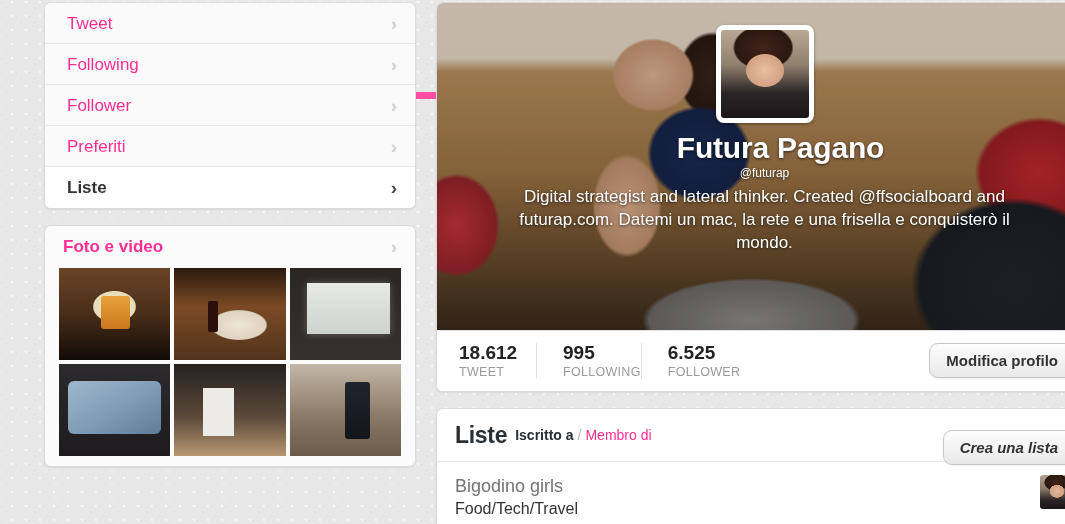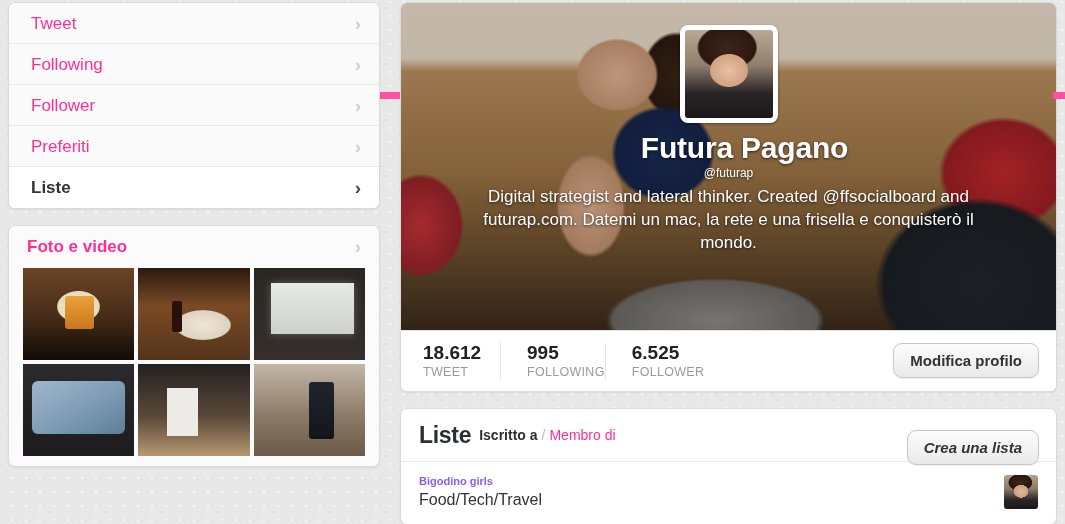--- a/index.html
+++ b/index.html
@@ -31,20 +31,21 @@
     z-index: 5;
   }
   .pink-rule.left  { left: 380px; width: 20px; }
   .pink-rule.right { left: 1053px; width: 14px; }
 
   
   .page {
     position: relative;
     width: 890px;
     height: 524px;
+    margin-left: 36px;
   }
 
   .col-left {
     position: absolute;
     left: 8px;
     top: 2px;
     width: 372px;
   }
 
   .col-right {
@@ -368,23 +369,23 @@
     top: 21px;
     font-style: italic;
   }
 
   .list-row {
     position: relative;
     padding: 13px 60px 13px 18px;
     cursor: pointer;
   }
   .list-name {
-    font-size: 11px;
-    font-weight: bold;
-    color: #8b5cf6;
+    font-size: 18px;
+    font-weight: normal;
+    color: #737373;
     line-height: 1.25;
   }
   .list-desc {
     font-size: 16px;
     color: #333333;
     line-height: 1.3;
     margin-top: 1px;
   }
   .list-avatar {
     position: absolute;

